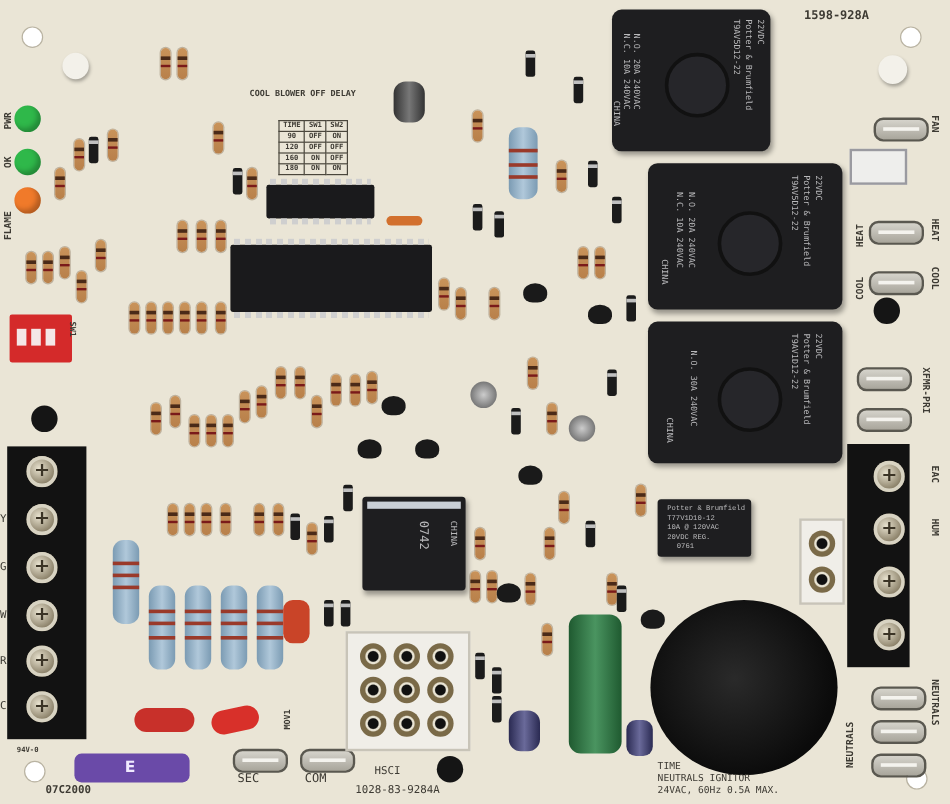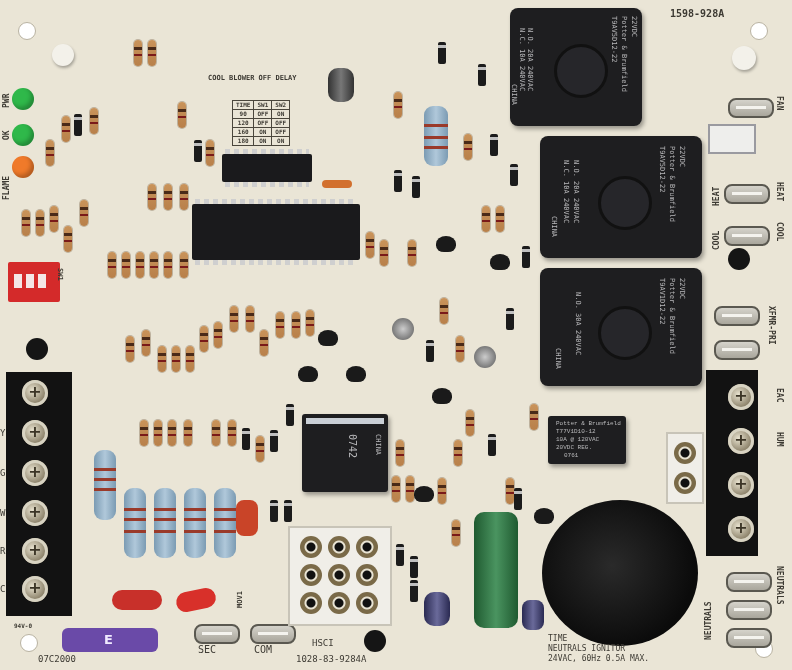--- a/index.html
+++ b/index.html
@@ -288,21 +288,21 @@
     <div class="screw" style="left:16px;top:128px;"></div>
     <div class="screw" style="left:16px;top:166px;"></div>
     <div class="screw" style="left:16px;top:204px;"></div>
   </div>
   <div class="txt" style="left:0px;top:428px;font-size:9px;font-weight:normal;">Y</div>
   <div class="txt" style="left:0px;top:468px;font-size:9px;font-weight:normal;">G</div>
   <div class="txt" style="left:0px;top:508px;font-size:9px;font-weight:normal;">W</div>
   <div class="txt" style="left:0px;top:546px;font-size:9px;font-weight:normal;">R</div>
   <div class="txt" style="left:0px;top:584px;font-size:9px;font-weight:normal;">C</div>
   <div class="txt" style="left:14px;top:622px;font-size:6px;">94V-0</div>
-  <div class="txt" style="left:38px;top:654px;font-size:9px;font-weight:normal;">07C2000</div>
+  <div class="txt" style="left:38px;top:654px;font-size:9px;font-weight:bold;">07C2000</div>
 
   <div class="bigres" style="left:94px;top:450px;">
       <span style="top:18px"></span>
       <span style="top:28px"></span>
       <span style="top:38px"></span>
     </div>
   <div class="bigres" style="left:124px;top:488px;">
       <span style="top:20px"></span>
       <span style="top:30px"></span>
       <span style="top:42px"></span>

